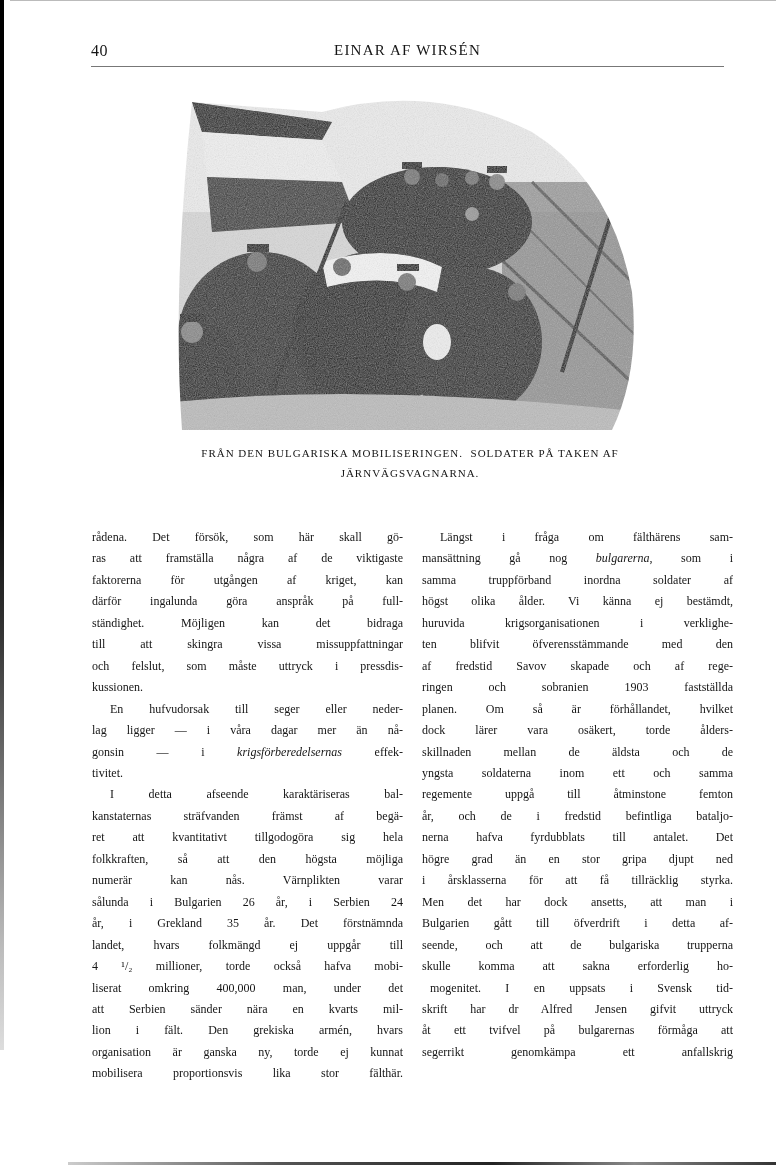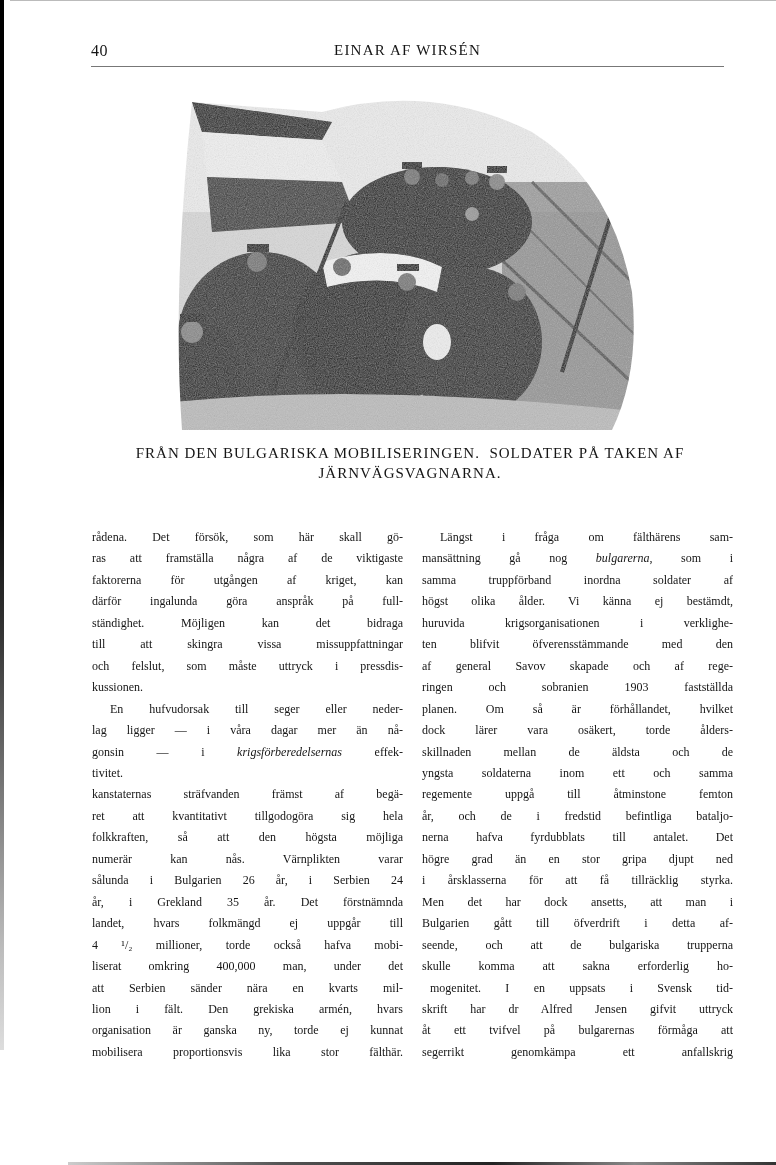--- a/index.html
+++ b/index.html
@@ -30,21 +30,21 @@
     font-size: 15px; letter-spacing: 1.2px;
   }
   .head-rule {
     position: absolute; left: 91px; top: 66px; width: 633px; height: 1px; background: #777;
   }
   .figure {
     position: absolute; left: 172px; top: 92px; width: 470px; height: 340px;
   }
   .caption {
     position: absolute; left: 130px; top: 443px; width: 560px; text-align: center;
-    font-size: 15px; letter-spacing: 1px; line-height: 20px;
+    font-size: 11px; letter-spacing: 1px; line-height: 20px;
   }
   .column {
     position: absolute; top: 527px; width: 311px;
     font-size: 12px; line-height: 21.45px; text-align: justify;
   }
   .col-left { left: 92px; }
   .col-right { left: 422px; }
   .line { display: block; white-space: nowrap; text-align-last: justify; text-align: justify; }
   .line.last { text-align-last: left; }
   .line.indent { padding-left: 18px; }
@@ -138,20 +138,21 @@
     <span class="line" style="white-space: normal; display: block;">faktorerna för utgången af kriget, kan</span>
     <span class="line" style="white-space: normal; display: block;">därför ingalunda göra anspråk på full-</span>
     <span class="line" style="white-space: normal; display: block;">ständighet.  Möjligen kan det bidraga</span>
     <span class="line" style="white-space: normal; display: block;">till att skingra vissa missuppfattningar</span>
     <span class="line" style="white-space: normal; display: block;">och felslut, som måste uttryck i pressdis-</span>
     <span class="line last" style="white-space: normal; display: block;">kussionen.</span>
     <span class="line indent" style="white-space: normal; display: block;">En hufvudorsak till seger eller neder-</span>
     <span class="line" style="white-space: normal; display: block;">lag ligger — i våra dagar mer än nå-</span>
     <span class="line" style="white-space: normal; display: block;"><span>gonsin — i </span><span class="it">krigsförberedelsernas</span><span> effek-</span></span>
     <span class="line last" style="white-space: normal; display: block;">tivitet.</span>
+    <span class="line indent" style="white-space: normal; display: block;">I detta afseende karaktäriseras bal-</span>
     <span class="line" style="white-space: normal; display: block;">kanstaternas sträfvanden främst af begä-</span>
     <span class="line" style="white-space: normal; display: block;">ret att kvantitativt tillgodogöra sig hela</span>
     <span class="line" style="white-space: normal; display: block;">folkkraften, så att den högsta möjliga</span>
     <span class="line" style="white-space: normal; display: block;">numerär kan nås.  Värnplikten varar</span>
     <span class="line" style="white-space: normal; display: block;">sålunda i Bulgarien 26 år, i Serbien 24</span>
     <span class="line" style="white-space: normal; display: block;">år, i Grekland 35 år.  Det förstnämnda</span>
     <span class="line" style="white-space: normal; display: block;">landet, hvars folkmängd ej uppgår till</span>
     <span class="line" style="white-space: normal; display: block;">4 ¹/₂ millioner, torde också hafva mobi-</span>
     <span class="line" style="white-space: normal; display: block;">liserat omkring 400,000 man, under det</span>
     <span class="line" style="white-space: normal; display: block;">att Serbien sänder nära en kvarts mil-</span>
@@ -159,21 +160,21 @@
     <span class="line" style="white-space: normal; display: block;">organisation är ganska ny, torde ej kunnat</span>
     <span class="line" style="white-space: normal; display: block;">mobilisera proportionsvis lika stor fälthär.</span>
   </div>
 <div class="column col-right" id="col-right">
     <span class="line indent" style="white-space: normal; display: block;">Längst i fråga om fälthärens sam-</span>
     <span class="line" style="white-space: normal; display: block;"><span>mansättning gå nog </span><span class="it">bulgarerna</span><span>, som i</span></span>
     <span class="line" style="white-space: normal; display: block;">samma truppförband inordna soldater af</span>
     <span class="line" style="white-space: normal; display: block;">högst olika ålder. Vi känna ej bestämdt,</span>
     <span class="line" style="white-space: normal; display: block;">huruvida krigsorganisationen i verklighe-</span>
     <span class="line" style="white-space: normal; display: block;">ten blifvit öfverensstämmande med den</span>
-    <span class="line" style="white-space: normal; display: block;">af general Savov skapade och af rege-</span>
+    <span class="line" style="white-space: normal; display: block;">af fredstid Savov skapade och af rege-</span>
     <span class="line" style="white-space: normal; display: block;">ringen och sobranien 1903 fastställda</span>
     <span class="line" style="white-space: normal; display: block;">planen.  Om så är förhållandet, hvilket</span>
     <span class="line" style="white-space: normal; display: block;">dock lärer vara osäkert, torde ålders-</span>
     <span class="line" style="white-space: normal; display: block;">skillnaden mellan de äldsta och de</span>
     <span class="line" style="white-space: normal; display: block;">yngsta soldaterna inom ett och samma</span>
     <span class="line" style="white-space: normal; display: block;">regemente uppgå till åtminstone femton</span>
     <span class="line" style="white-space: normal; display: block;">år, och de i fredstid befintliga bataljo-</span>
     <span class="line" style="white-space: normal; display: block;">nerna hafva fyrdubblats till antalet. Det</span>
     <span class="line" style="white-space: normal; display: block;">högre grad än en stor gripa djupt ned</span>
     <span class="line" style="white-space: normal; display: block;">i årsklasserna för att få tillräcklig styrka.</span>

